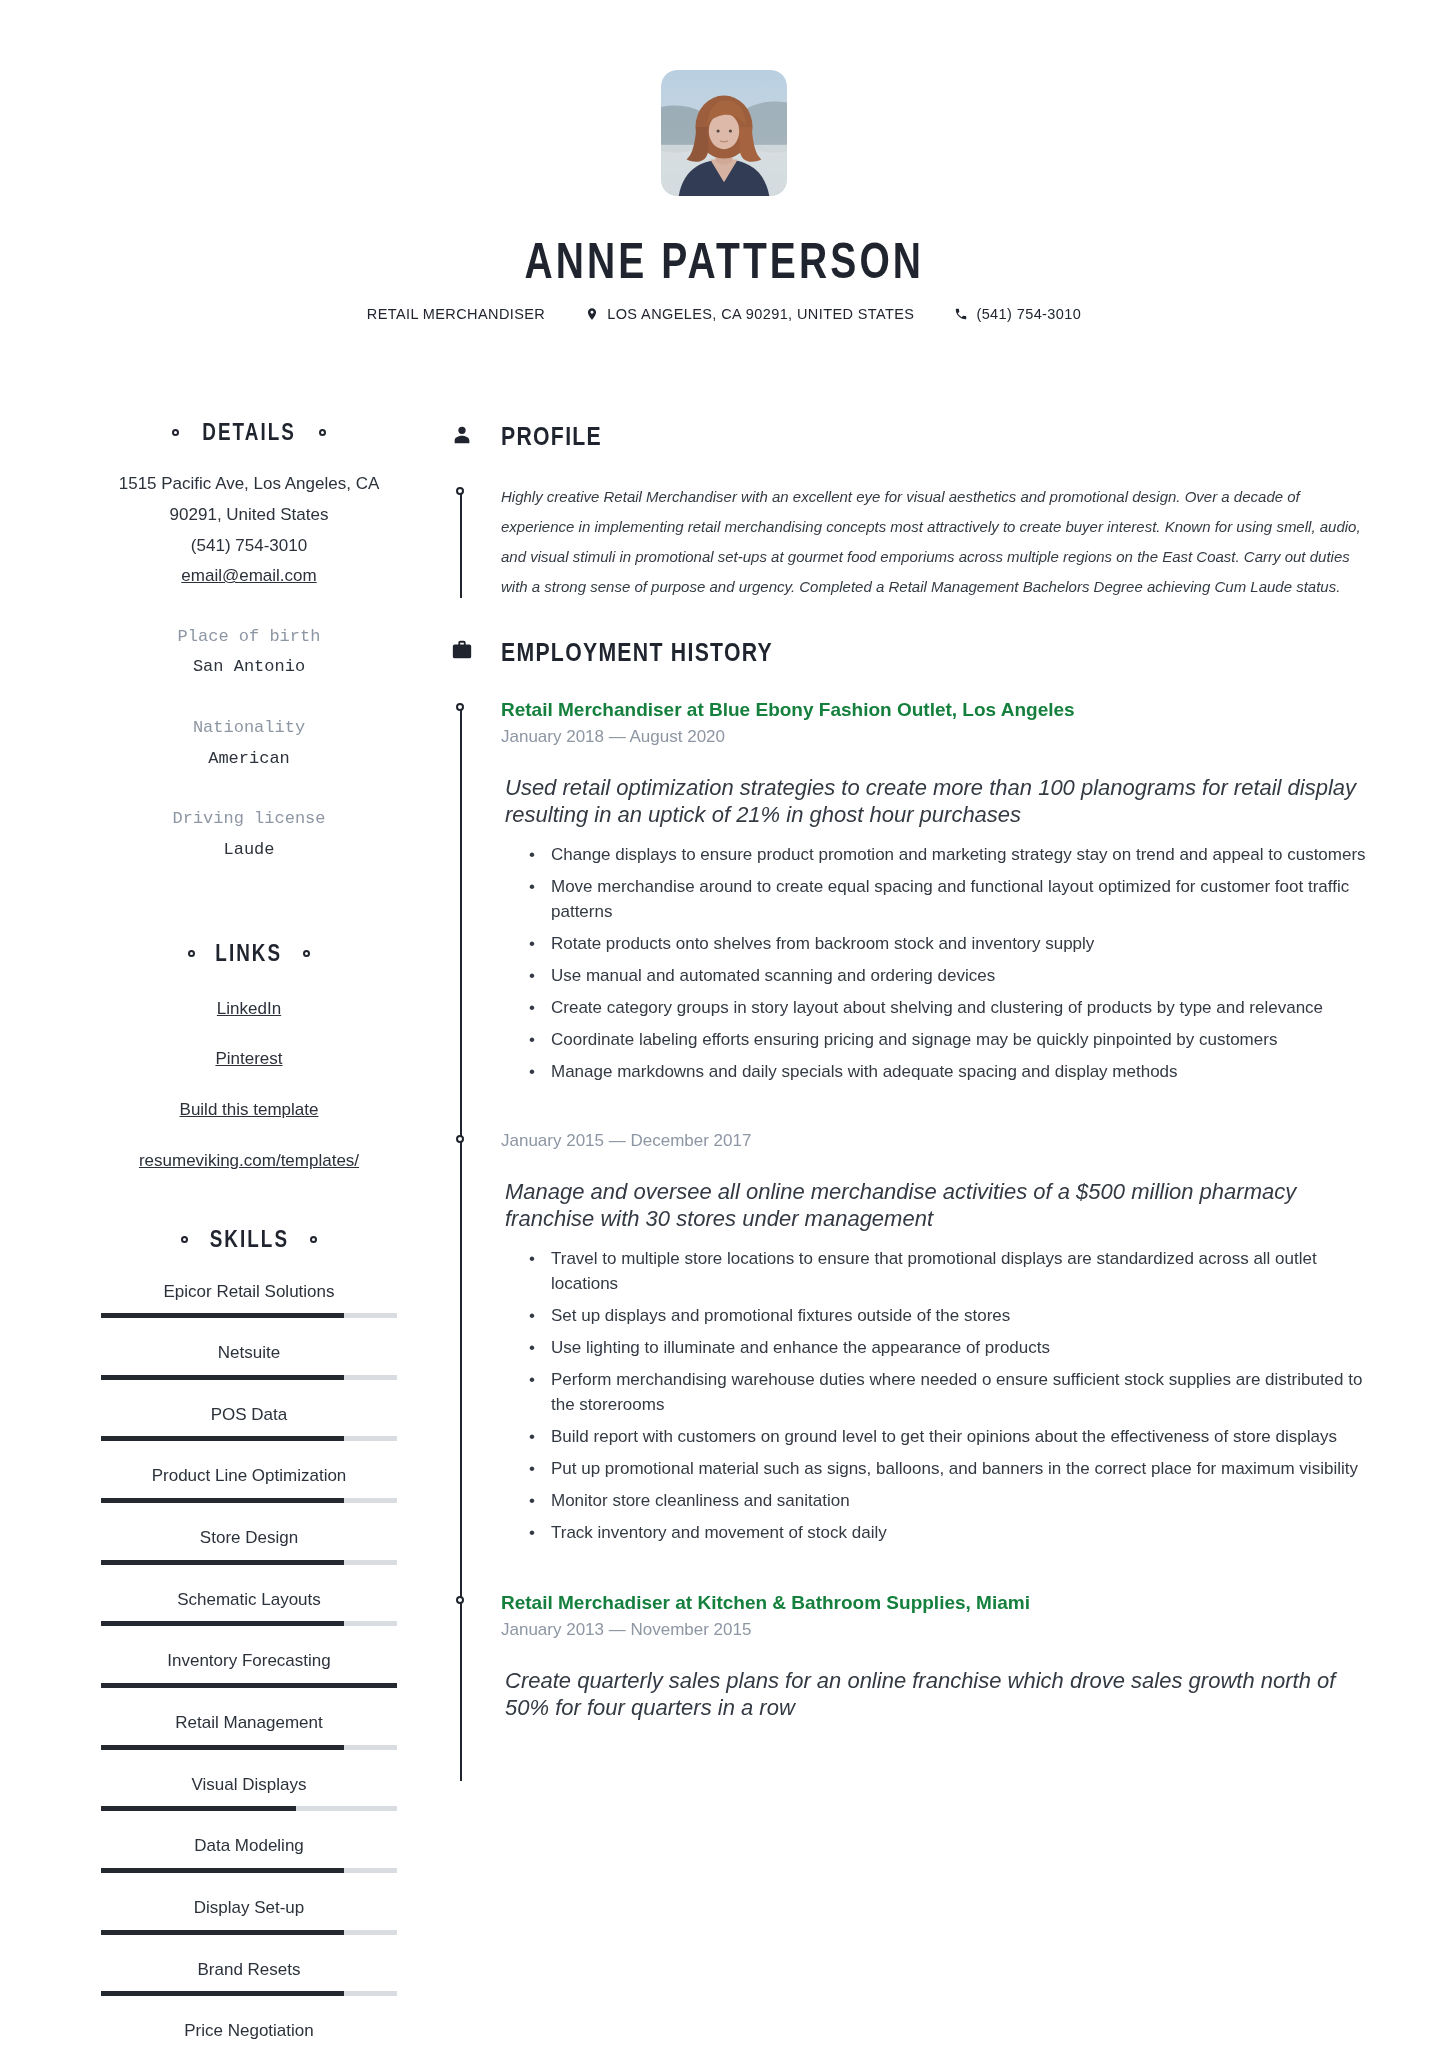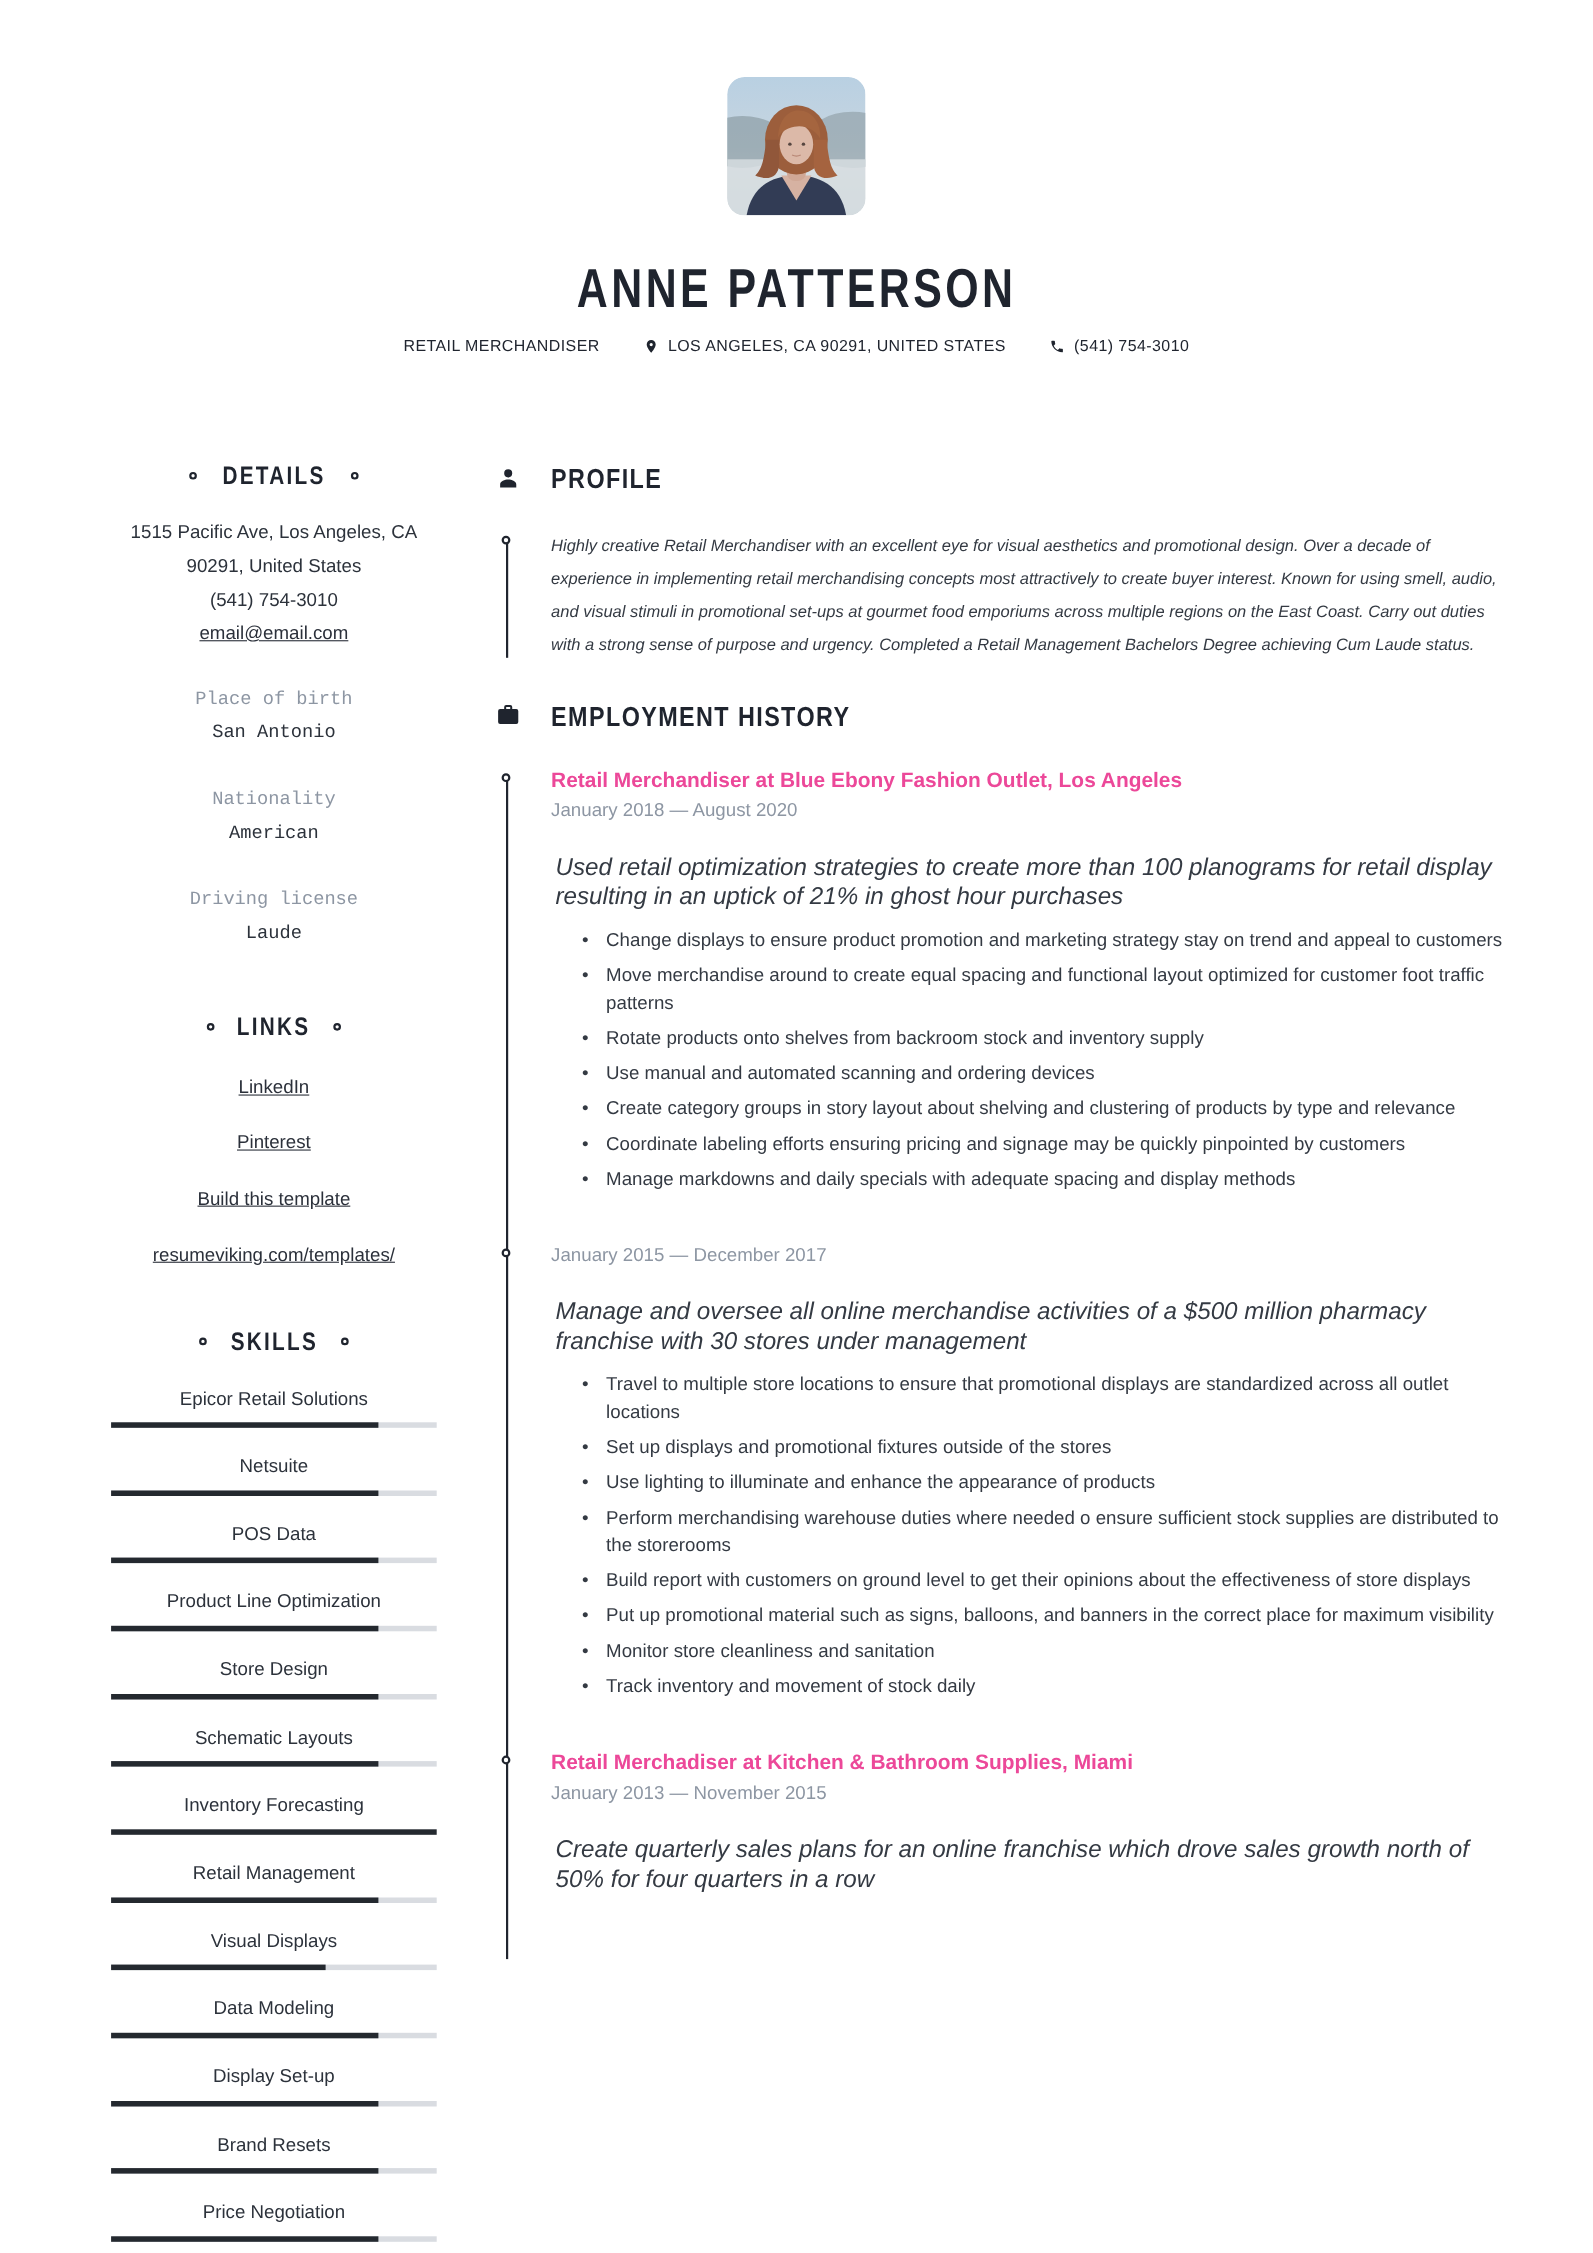--- a/index.html
+++ b/index.html
@@ -32,21 +32,21 @@
   .side-title .t { display:inline-block; font-size:23px; font-weight:700;
     letter-spacing:2.5px; transform:scaleX(0.82); }
   .ring { width:7px; height:7px; border:2px solid #1f242e; border-radius:50%;
     display:inline-block; flex:none; }
   .addr { margin:20px auto 0; max-width:292px; line-height:1.8; }
   .side-phone { line-height:1.8; }
   .side-link { color:#2b303a; text-decoration:underline; cursor:pointer; }
   .email-line { line-height:1.8; }
   .field { margin-top:30px; line-height:1.8;font-family:Liberation Mono, monospace; }
   .field .lbl { color:#8d96a3; }
-  .links-section { margin-top:52px; }
+  .links-section { margin-top:72px; }
   .link-item { margin-top:26px; }
   .link-item:first-of-type { margin-top:24px; }
   .skills-section { margin-top:50px; }
   .skill { margin-top:23px; }
   .skill:first-of-type { margin-top:24px; }
   .skill .sk-name { margin-bottom:9px; color:#2c323b; }
   .sk-bar { width:296px; height:5px; margin:0 auto; background:#d9dce1; }
   .sk-fill { height:100%; background:#24292f; }
 
   
@@ -61,21 +61,21 @@
   .m-body::before { content:""; position:absolute; left:-41px; top:9px; bottom:4px;
     width:2px; background:#20252f; }
   .m-body.emp::before { top:8px; bottom:-60px; }
   .tl-dot { position:absolute; left:-45px; top:5px; width:8px; height:8px;
     background:#fff; border:2px solid #1f242e; border-radius:50%; z-index:2; }
   .profile-text { margin:0; font-size:15px; font-style:italic; line-height:30px;
     color:#343a43; }
   .profile-section { margin-bottom:34px; }
   .job { position:relative; }
   .job + .job { margin-top:46px; }
-  .job h3 { margin:0 0 4px 0; font-size:19px; font-weight:700; color:#ec4899;
+  .job h3 { margin:0 0 4px 0; font-size:19px; font-weight:700; color:#15803d;
     line-height:24px; }
   .job .dates { font-size:17px; color:#8d96a3; margin-bottom:26px; line-height:22px; }
   .job .summary { margin:4px; font-size:22px; font-style:italic; line-height:27px;
     color:#343a43; }
   .job ul { margin:14px 0 0 0; padding:0 0 0 44px; list-style:none; }
   .job li { position:relative; padding-left:6px; margin-bottom:7px; font-size:17px;
     line-height:25px; color:#343a43; }
   .job li::before { content:"•"; position:absolute; left:-16px; top:0; color:#343a43; }
 </style>
 </head>

